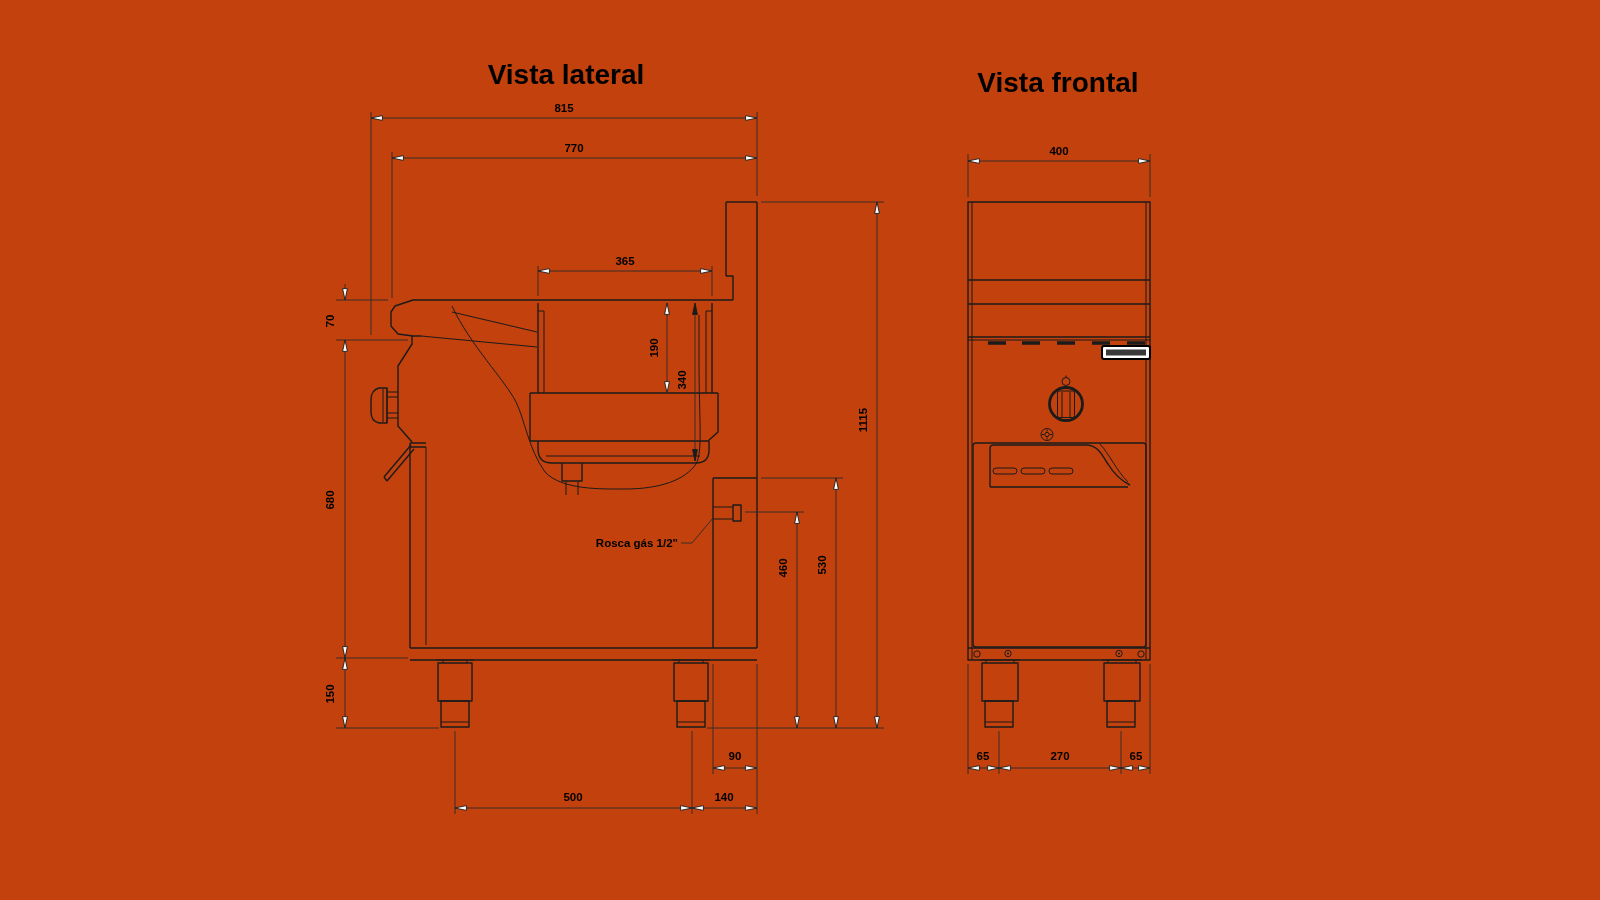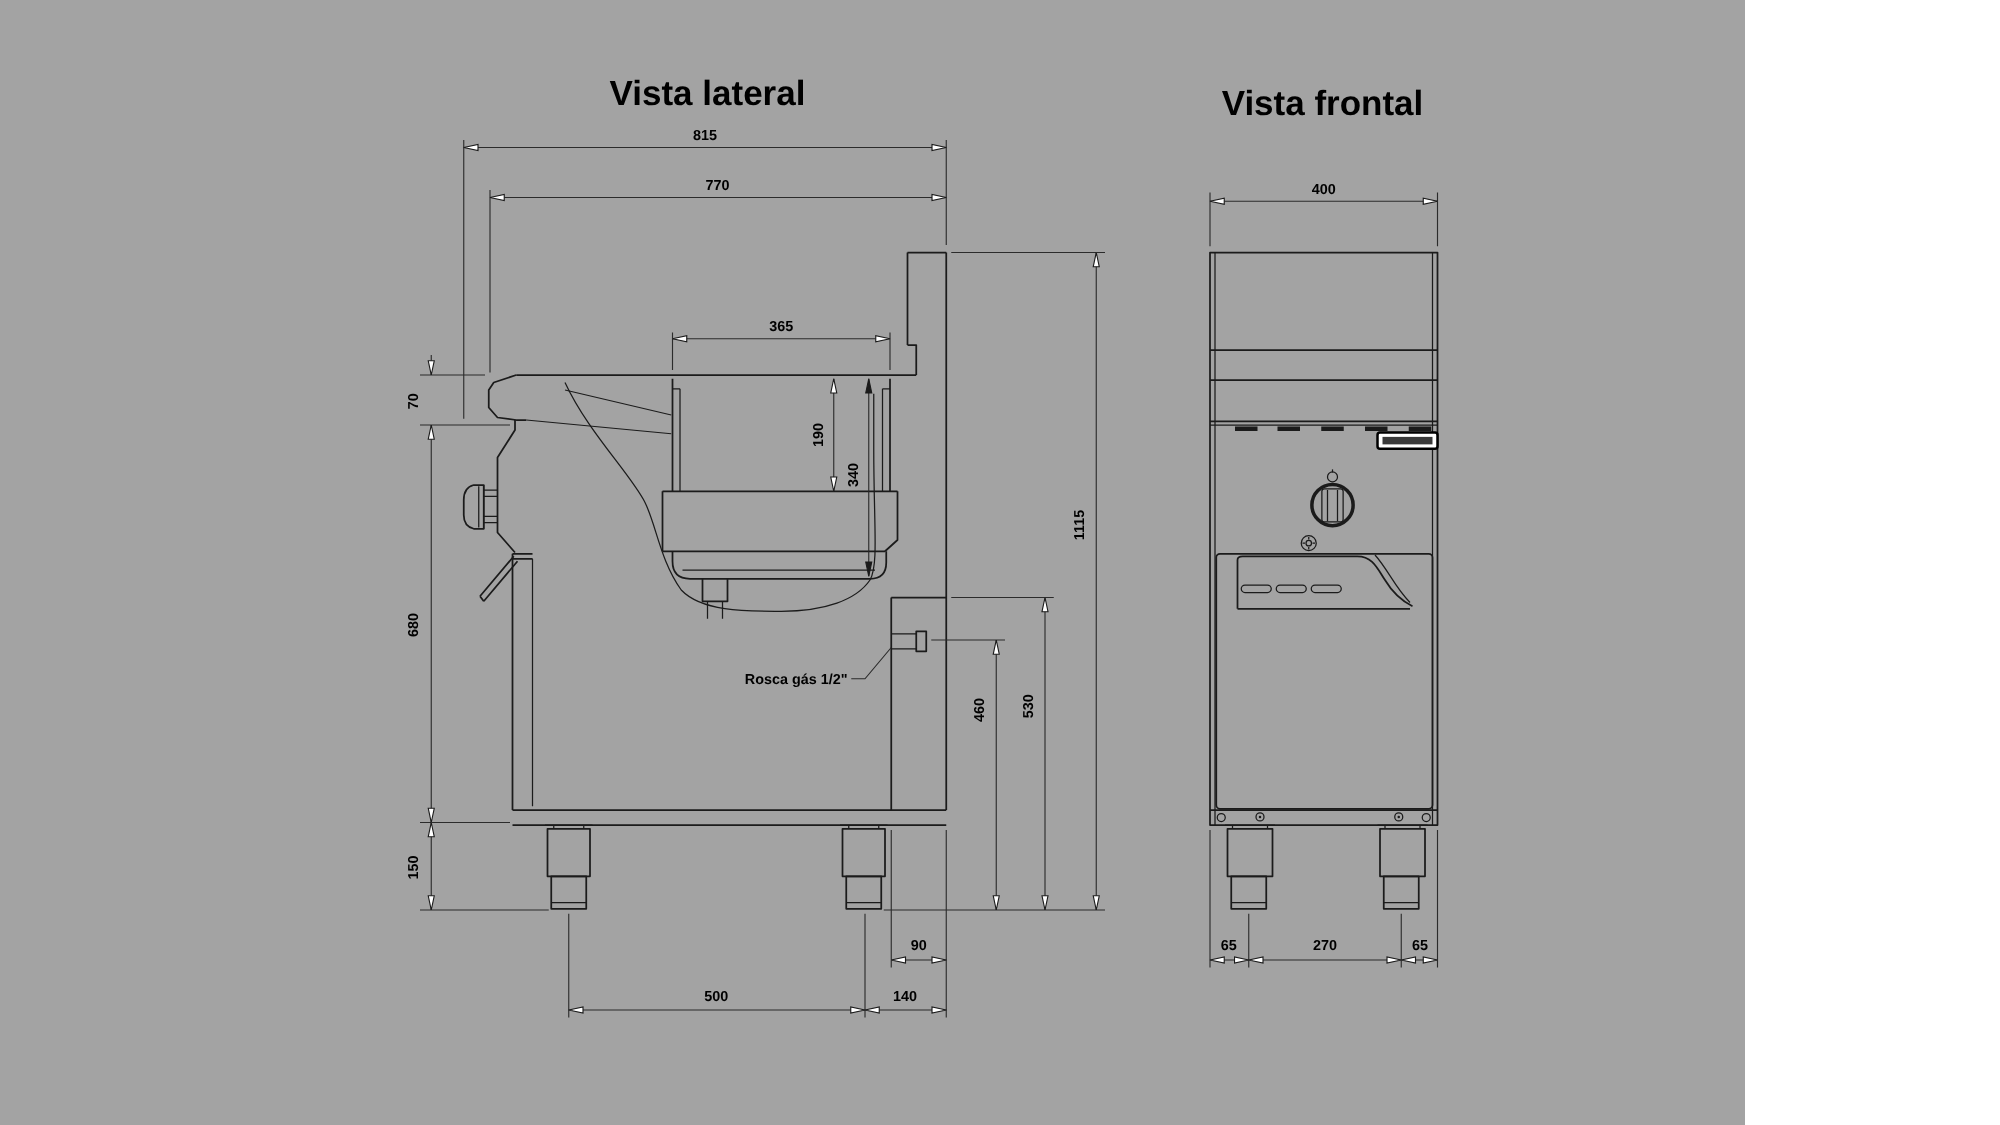--- a/index.html
+++ b/index.html
@@ -1,16 +1,16 @@
 <!DOCTYPE html>
 <html><head>
 <meta charset="utf-8">
 <style>
   html,body{margin:0;padding:0;background:#fff;}
-  .canvas{position:relative;width:1396px;height:900px;background:#a3a3a3;overflow:hidden;
+  .canvas{position:relative;width:1600px;height:900px;background:#c2410c;overflow:hidden;
           font-family:"Liberation Sans",sans-serif;}
   svg{position:absolute;left:0;top:0;}
   .o  {fill:none;stroke:#1b1b1b;stroke-width:1.4;stroke-linejoin:round;}
   .o2 {fill:none;stroke:#1b1b1b;stroke-width:1;stroke-linejoin:round;}
   .d  {fill:none;stroke:#2b2b2b;stroke-width:0.9;}
   .vent{stroke:#1b1b1b;stroke-width:3.5;}
   .dim-label{font:bold 11.5px "Liberation Sans",sans-serif;fill:#000;text-anchor:middle;}
   .ann-label{font:bold 11.5px "Liberation Sans",sans-serif;fill:#000;text-anchor:end;}
   .view-title{font:bold 28px "Liberation Sans",sans-serif;fill:#000;text-anchor:middle;}
 </style>

